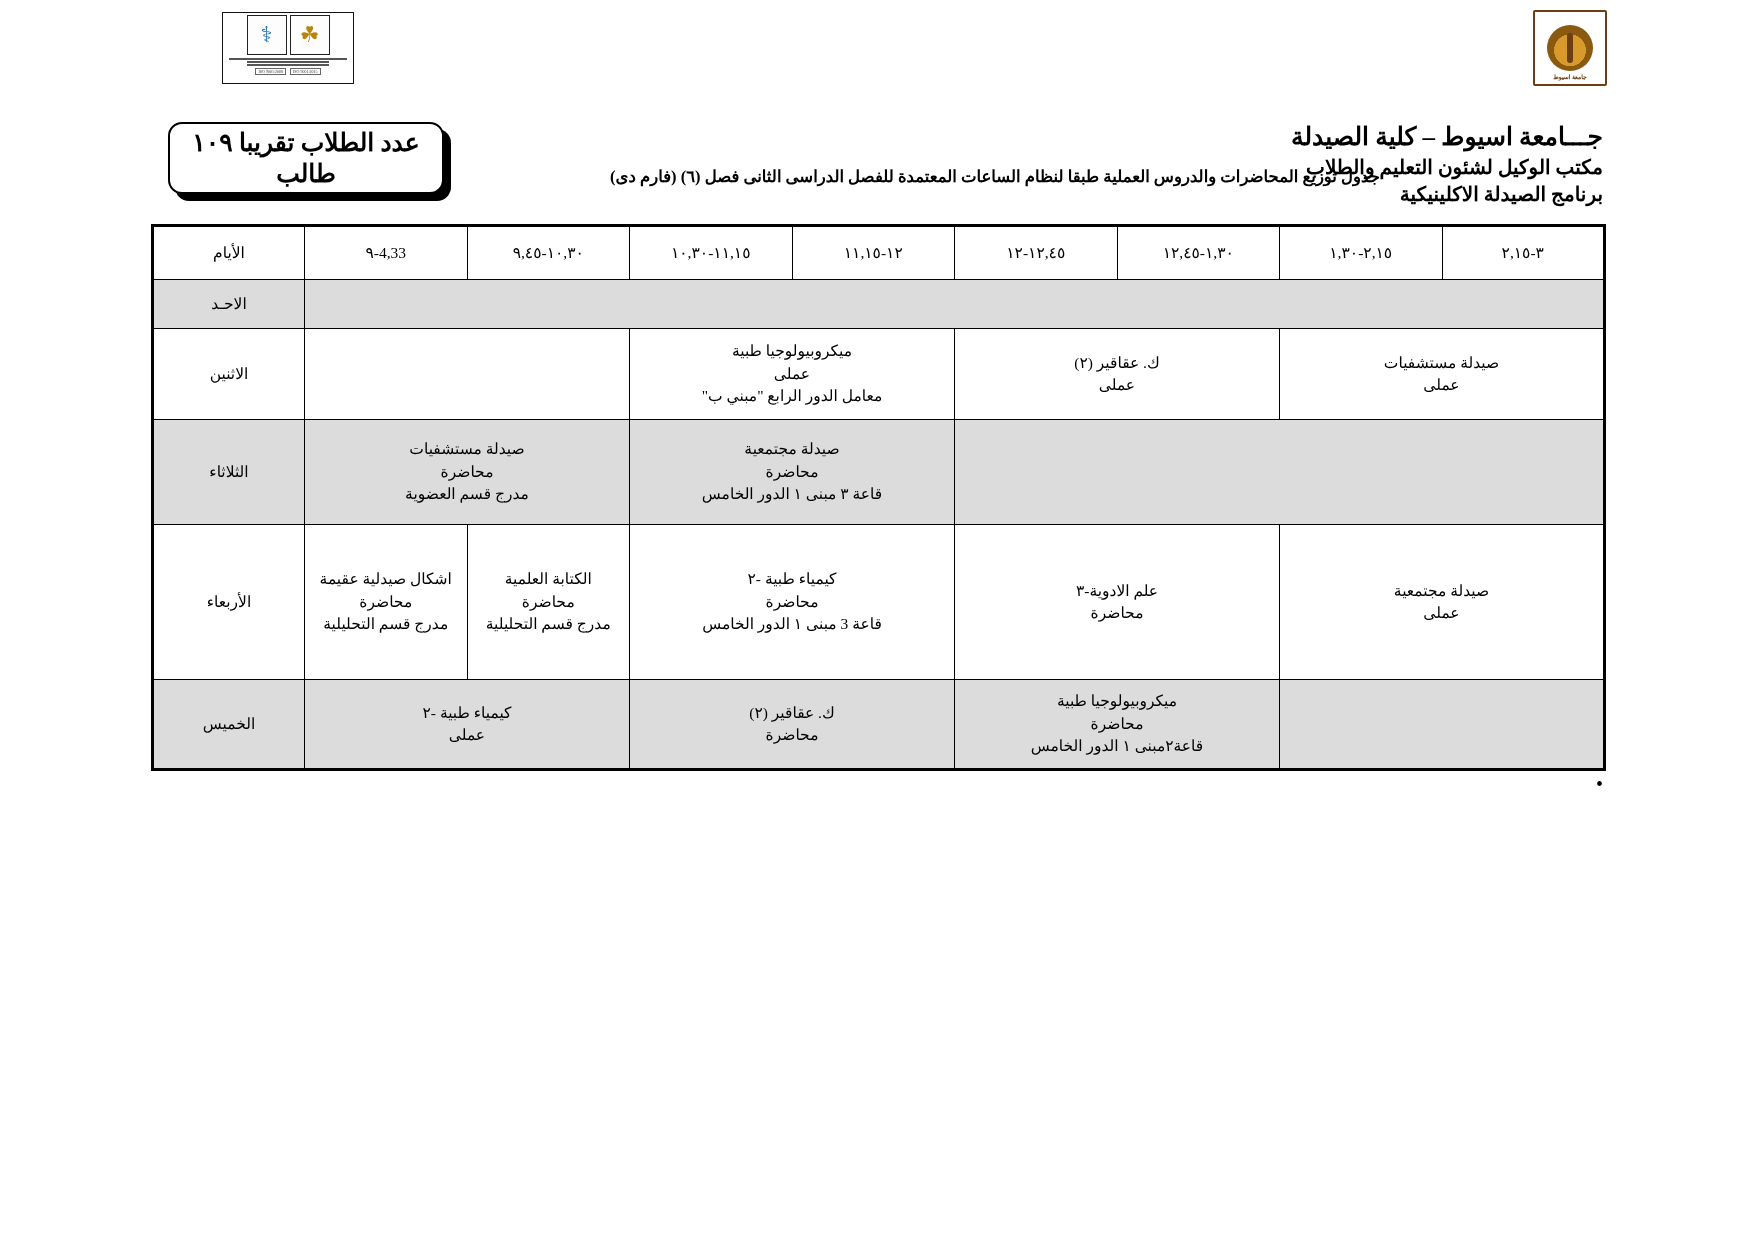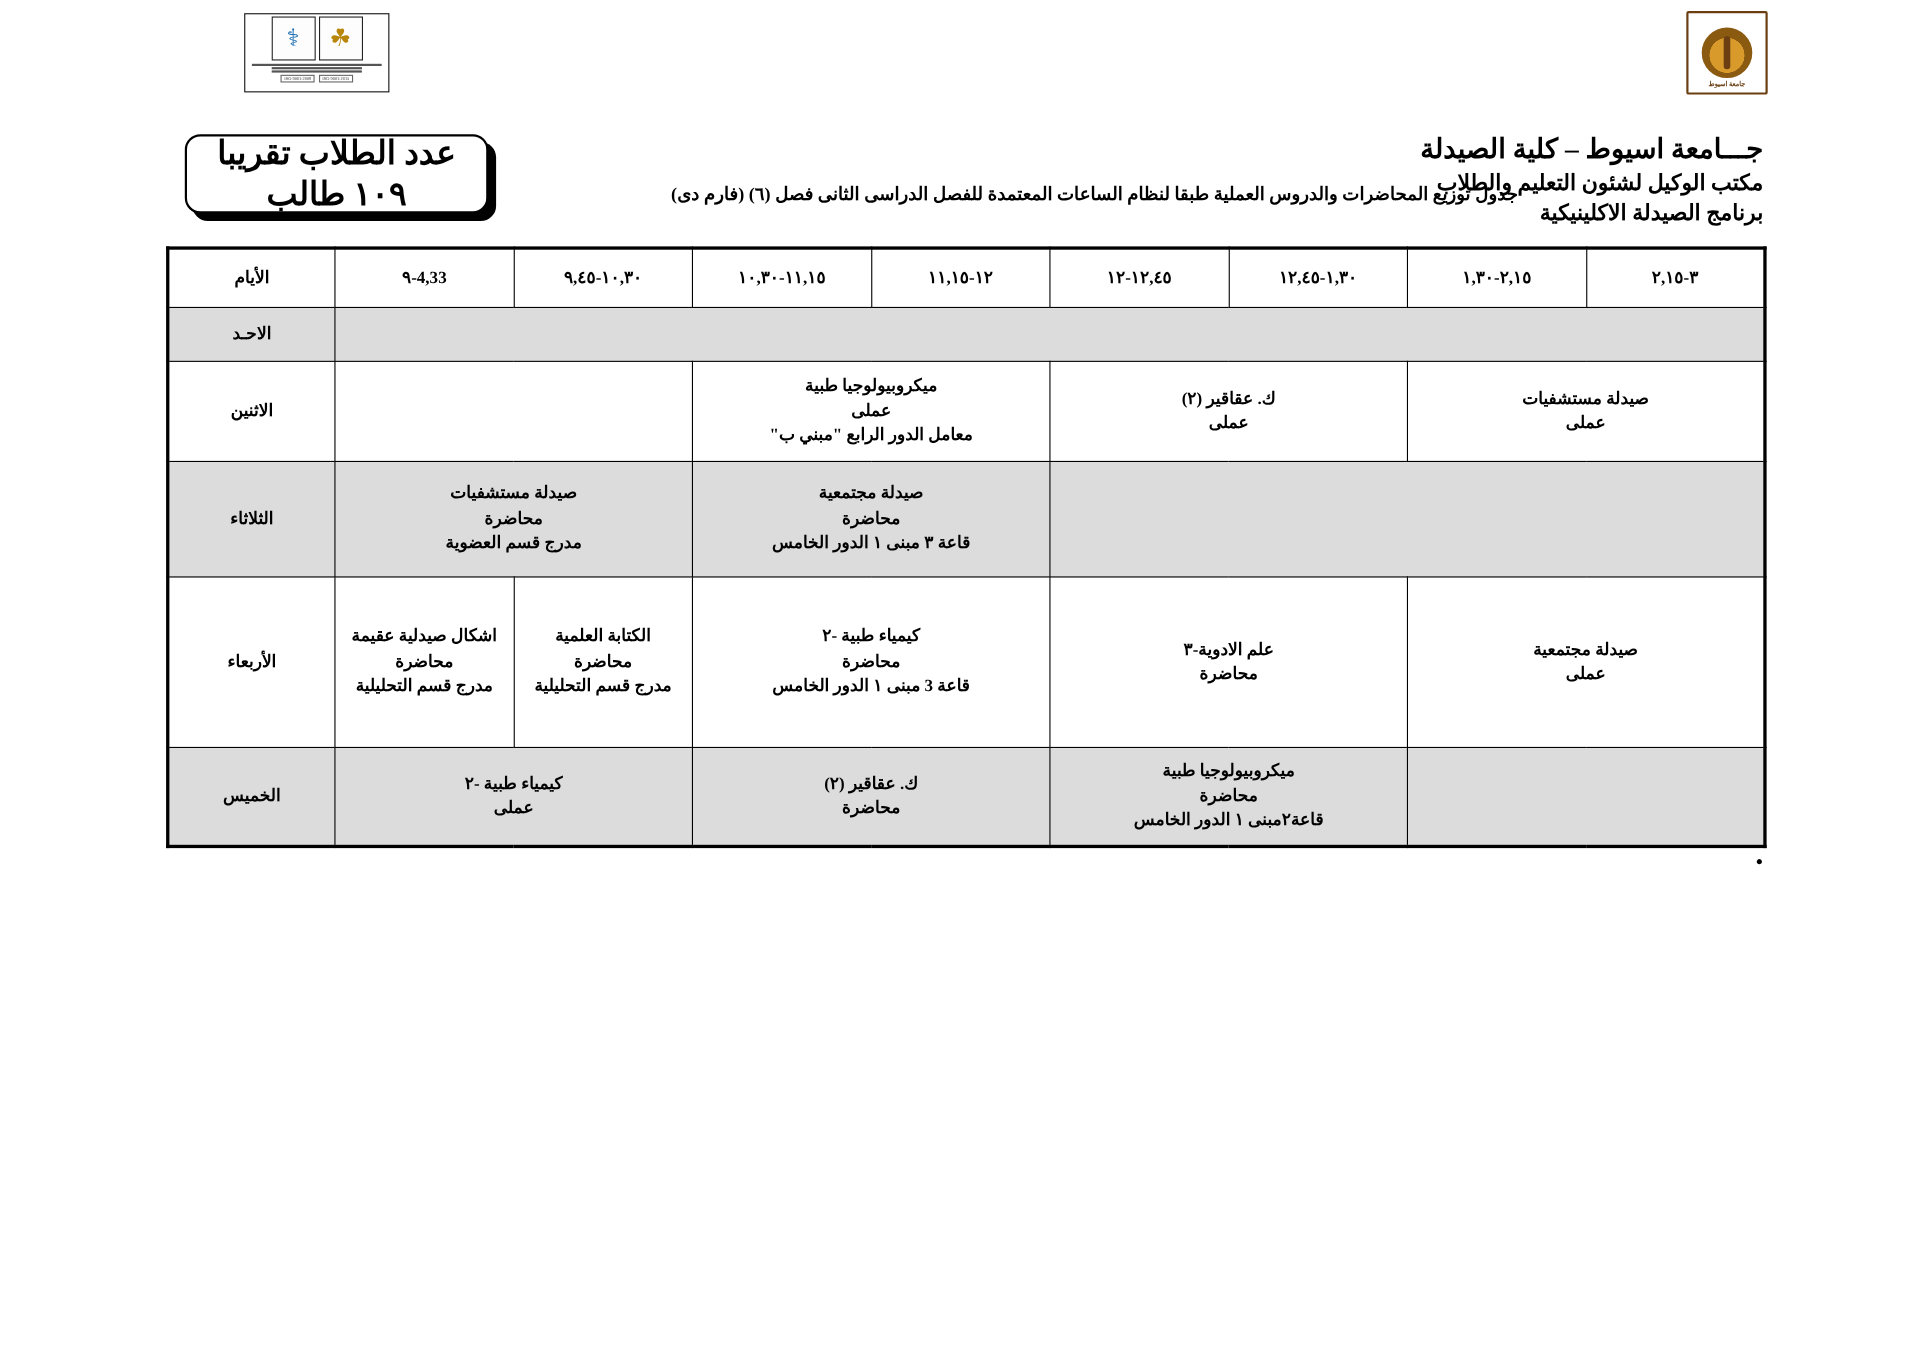--- a/index.html
+++ b/index.html
@@ -46,29 +46,29 @@
 
   .hdr-center{position:absolute;right:300px;top:124px;width:920px;text-align:center;margin-top:41px;}
   .hdr-center .t1{font-size:16.5px;font-weight:bold;line-height:1.45;}
   .hdr-center .t2{font-size:14px;font-weight:bold;margin-top:2px;}
 
   
   .callout{position:absolute;left:168px;top:122px;width:272px;height:68px;
     border:2.5px solid #000;border-radius:14px;background:#fff;
     box-shadow:7px 7px 0 #000;
     display:flex;align-items:center;justify-content:center;text-align:center;}
-  .callout span{font-size:30px;font-weight:bold;line-height:1.25;}
+  .callout span{font-size:25px;font-weight:bold;line-height:1.25;}
 
   
   table.sched{position:absolute;left:151px;top:224px;width:1455px;
     border-collapse:collapse;table-layout:fixed;background:#fff;}
   table.sched, table.sched td, table.sched th{border:1.5px solid #000;}
   table.sched{border:3px solid #000;}
   table.sched td, table.sched th{
-    text-align:center;vertical-align:middle;font-size:15.5px;font-weight:bold;
+    text-align:center;vertical-align:middle;font-size:15.5px;font-weight:normal;
     line-height:1.45;padding:6px 4px;
   }
   thead th{height:40px;font-size:16px;}
   .col-day{width:152px;}
   .col-t{width:auto;}
   tr.gray td{background:#dcdcdc;}
   td.daycell{font-size:16px;}
   td.empty-dark{background:#808080;}
   td.blank{background:transparent;}
   .cellline{display:block;}

